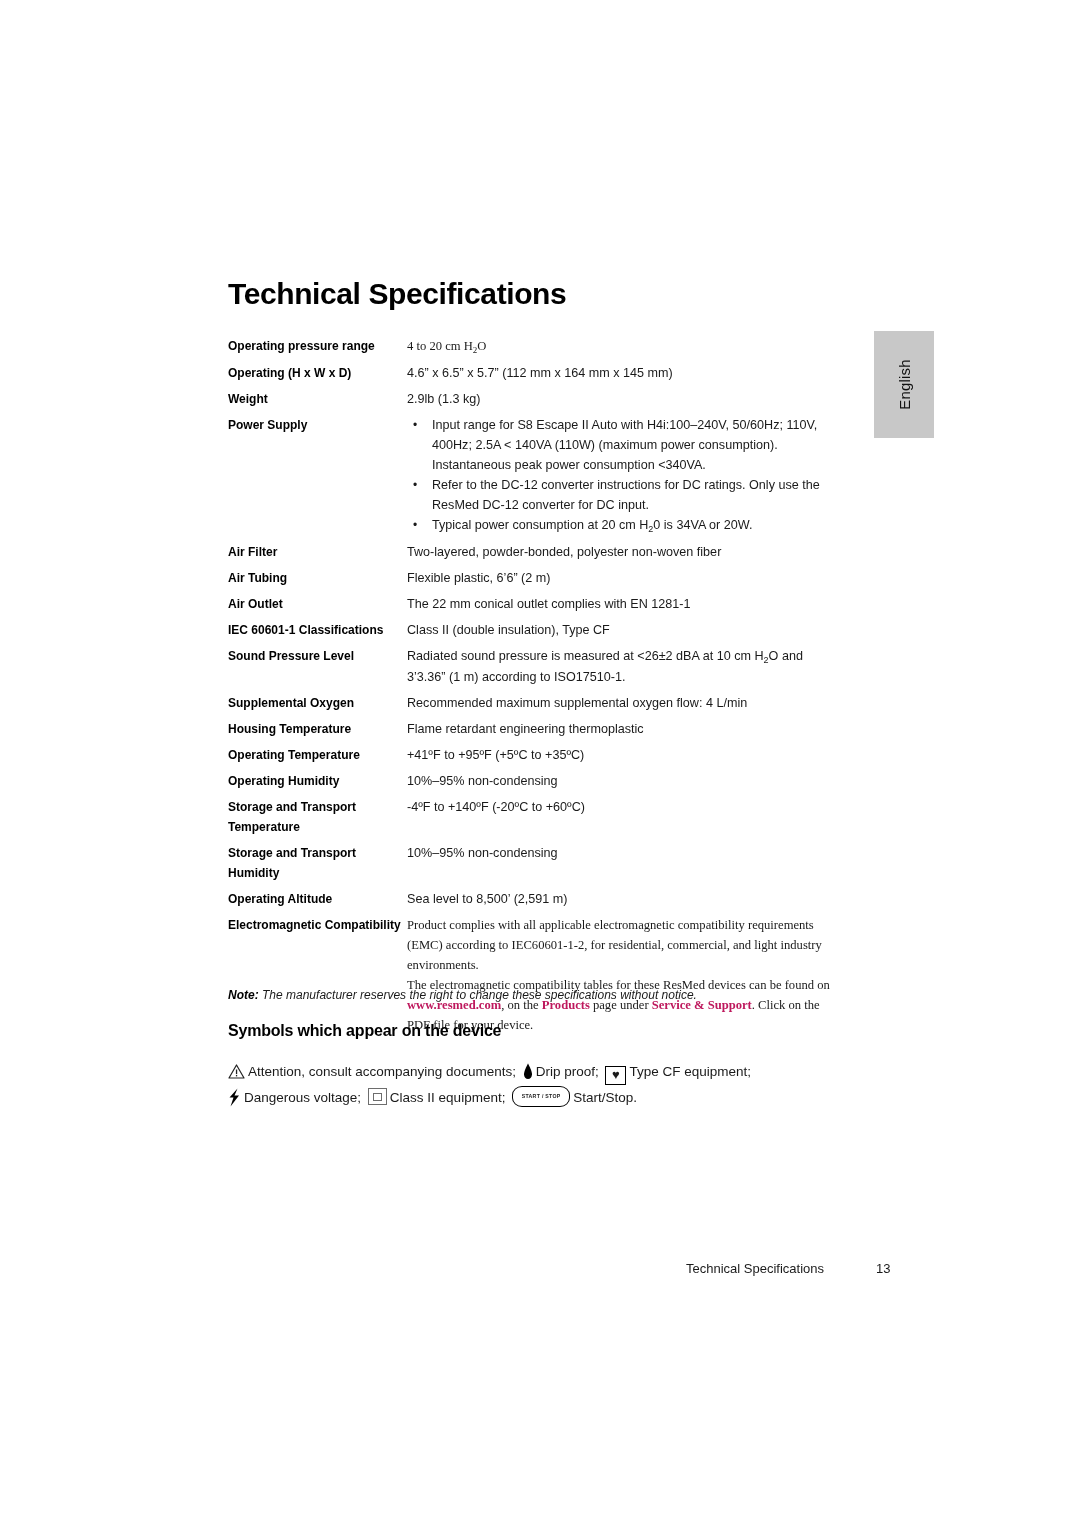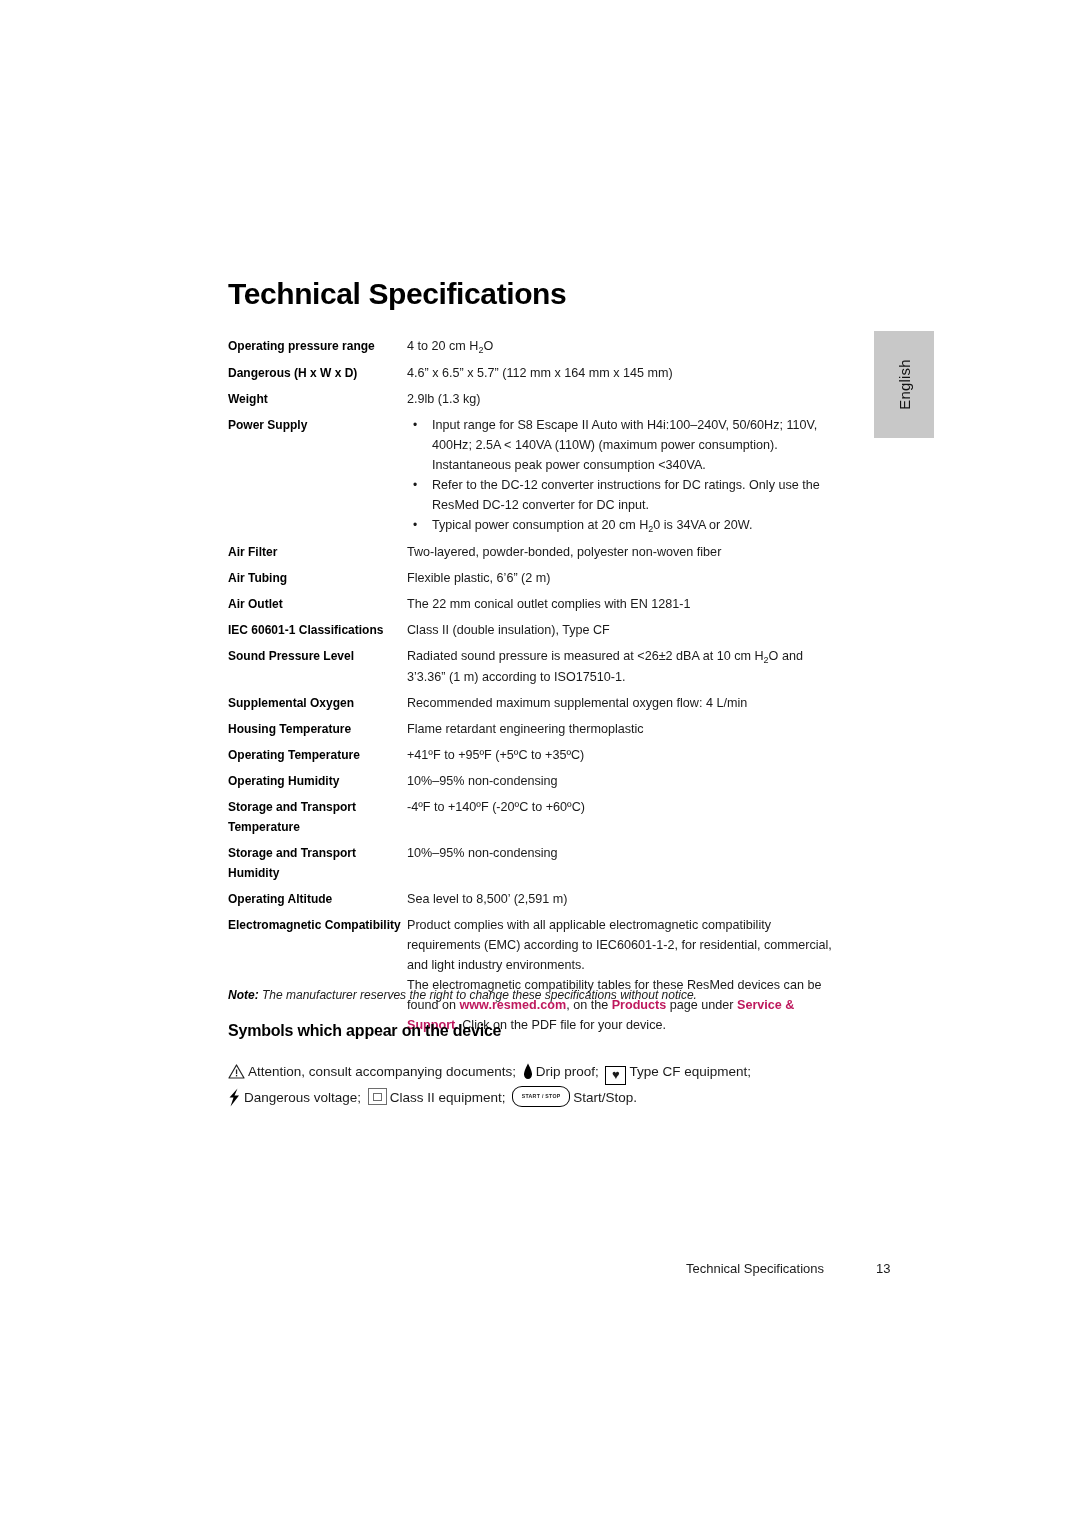--- a/index.html
+++ b/index.html
@@ -74,21 +74,21 @@
     line-height: 20px;
     color: #000;
   }
   .spec-value {
     flex: 1 1 auto;
     font-size: 12.6px;
     line-height: 20px;
     color: #1a1a1a;
     font-weight: 400;
   }
-  .spec-value .line { display: block; }
+  .spec-value .line { display: block; font-family: Liberation Serif, serif; }
   .bullets { margin: 0; padding: 0; list-style: none; }
   .bullets li {
     position: relative;
     padding-left: 25px;
     margin-bottom: 0px;
   }
   .bullets li:before {
     content: "•";
     position: absolute;
     left: 6px;
@@ -211,21 +211,21 @@
   <div class="spec-table">
 
     <div class="spec-row">
       <div class="spec-label">Operating pressure range</div>
       <div class="spec-value">
         <span class="line">4 to 20 cm H<sub>2</sub>O</span>
       </div>
     </div>
 
     <div class="spec-row">
-      <div class="spec-label">Dangerous (H x W x D)</div>
+      <div class="spec-label">Operating (H x W x D)</div>
       <div class="spec-value">4.6” x 6.5” x 5.7” (112 mm x 164 mm x 145 mm)</div>
     </div>
 
     <div class="spec-row">
       <div class="spec-label">Weight</div>
       <div class="spec-value">2.9lb (1.3 kg)</div>
     </div>
 
     <div class="spec-row">
       <div class="spec-label">Power Supply</div>

